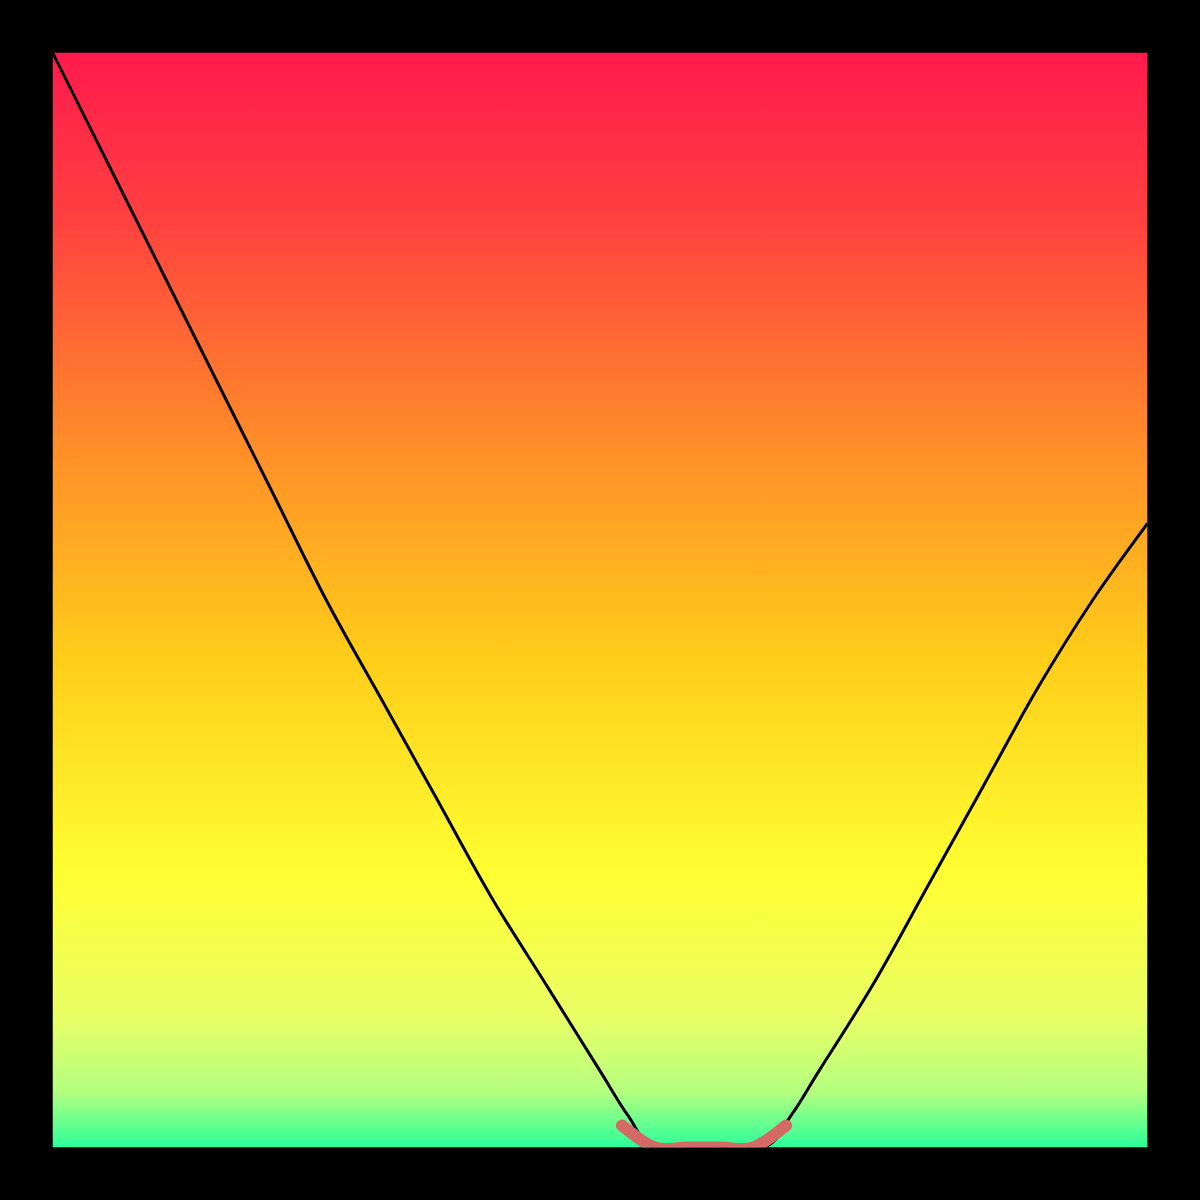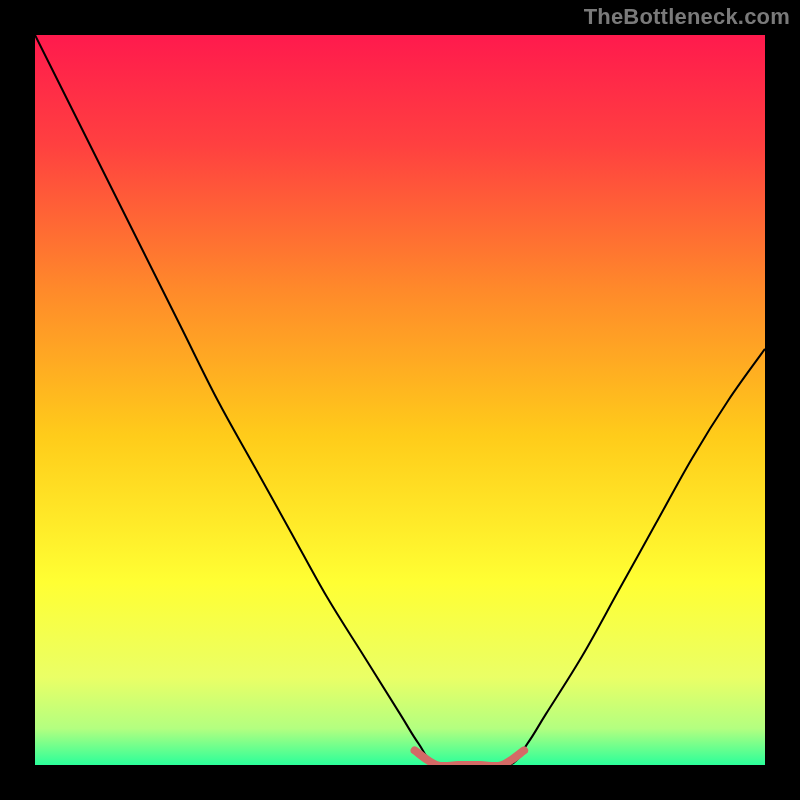--- a/index.html
+++ b/index.html
@@ -38,21 +38,20 @@
     width: 100%;
     height: 100%;
     display: block;
   }
 </style>
 </head>
 <body>
 
 <div class="frame">
 
-  <div class="attribution">TheBottleneck.com</div>
 
   <div class="plot-wrap">
     <svg class="plot" viewBox="0 0 730 730" preserveAspectRatio="none">
       <defs>
         <linearGradient id="bg-grad" x1="0" y1="0" x2="0" y2="1">
             <stop offset="0%" stop-color="#ff1a4d"></stop>
             <stop offset="15%" stop-color="#ff4040"></stop>
             <stop offset="35%" stop-color="#ff8a2a"></stop>
             <stop offset="55.00000000000001%" stop-color="#ffcc1a"></stop>
             <stop offset="75%" stop-color="#ffff33"></stop>

